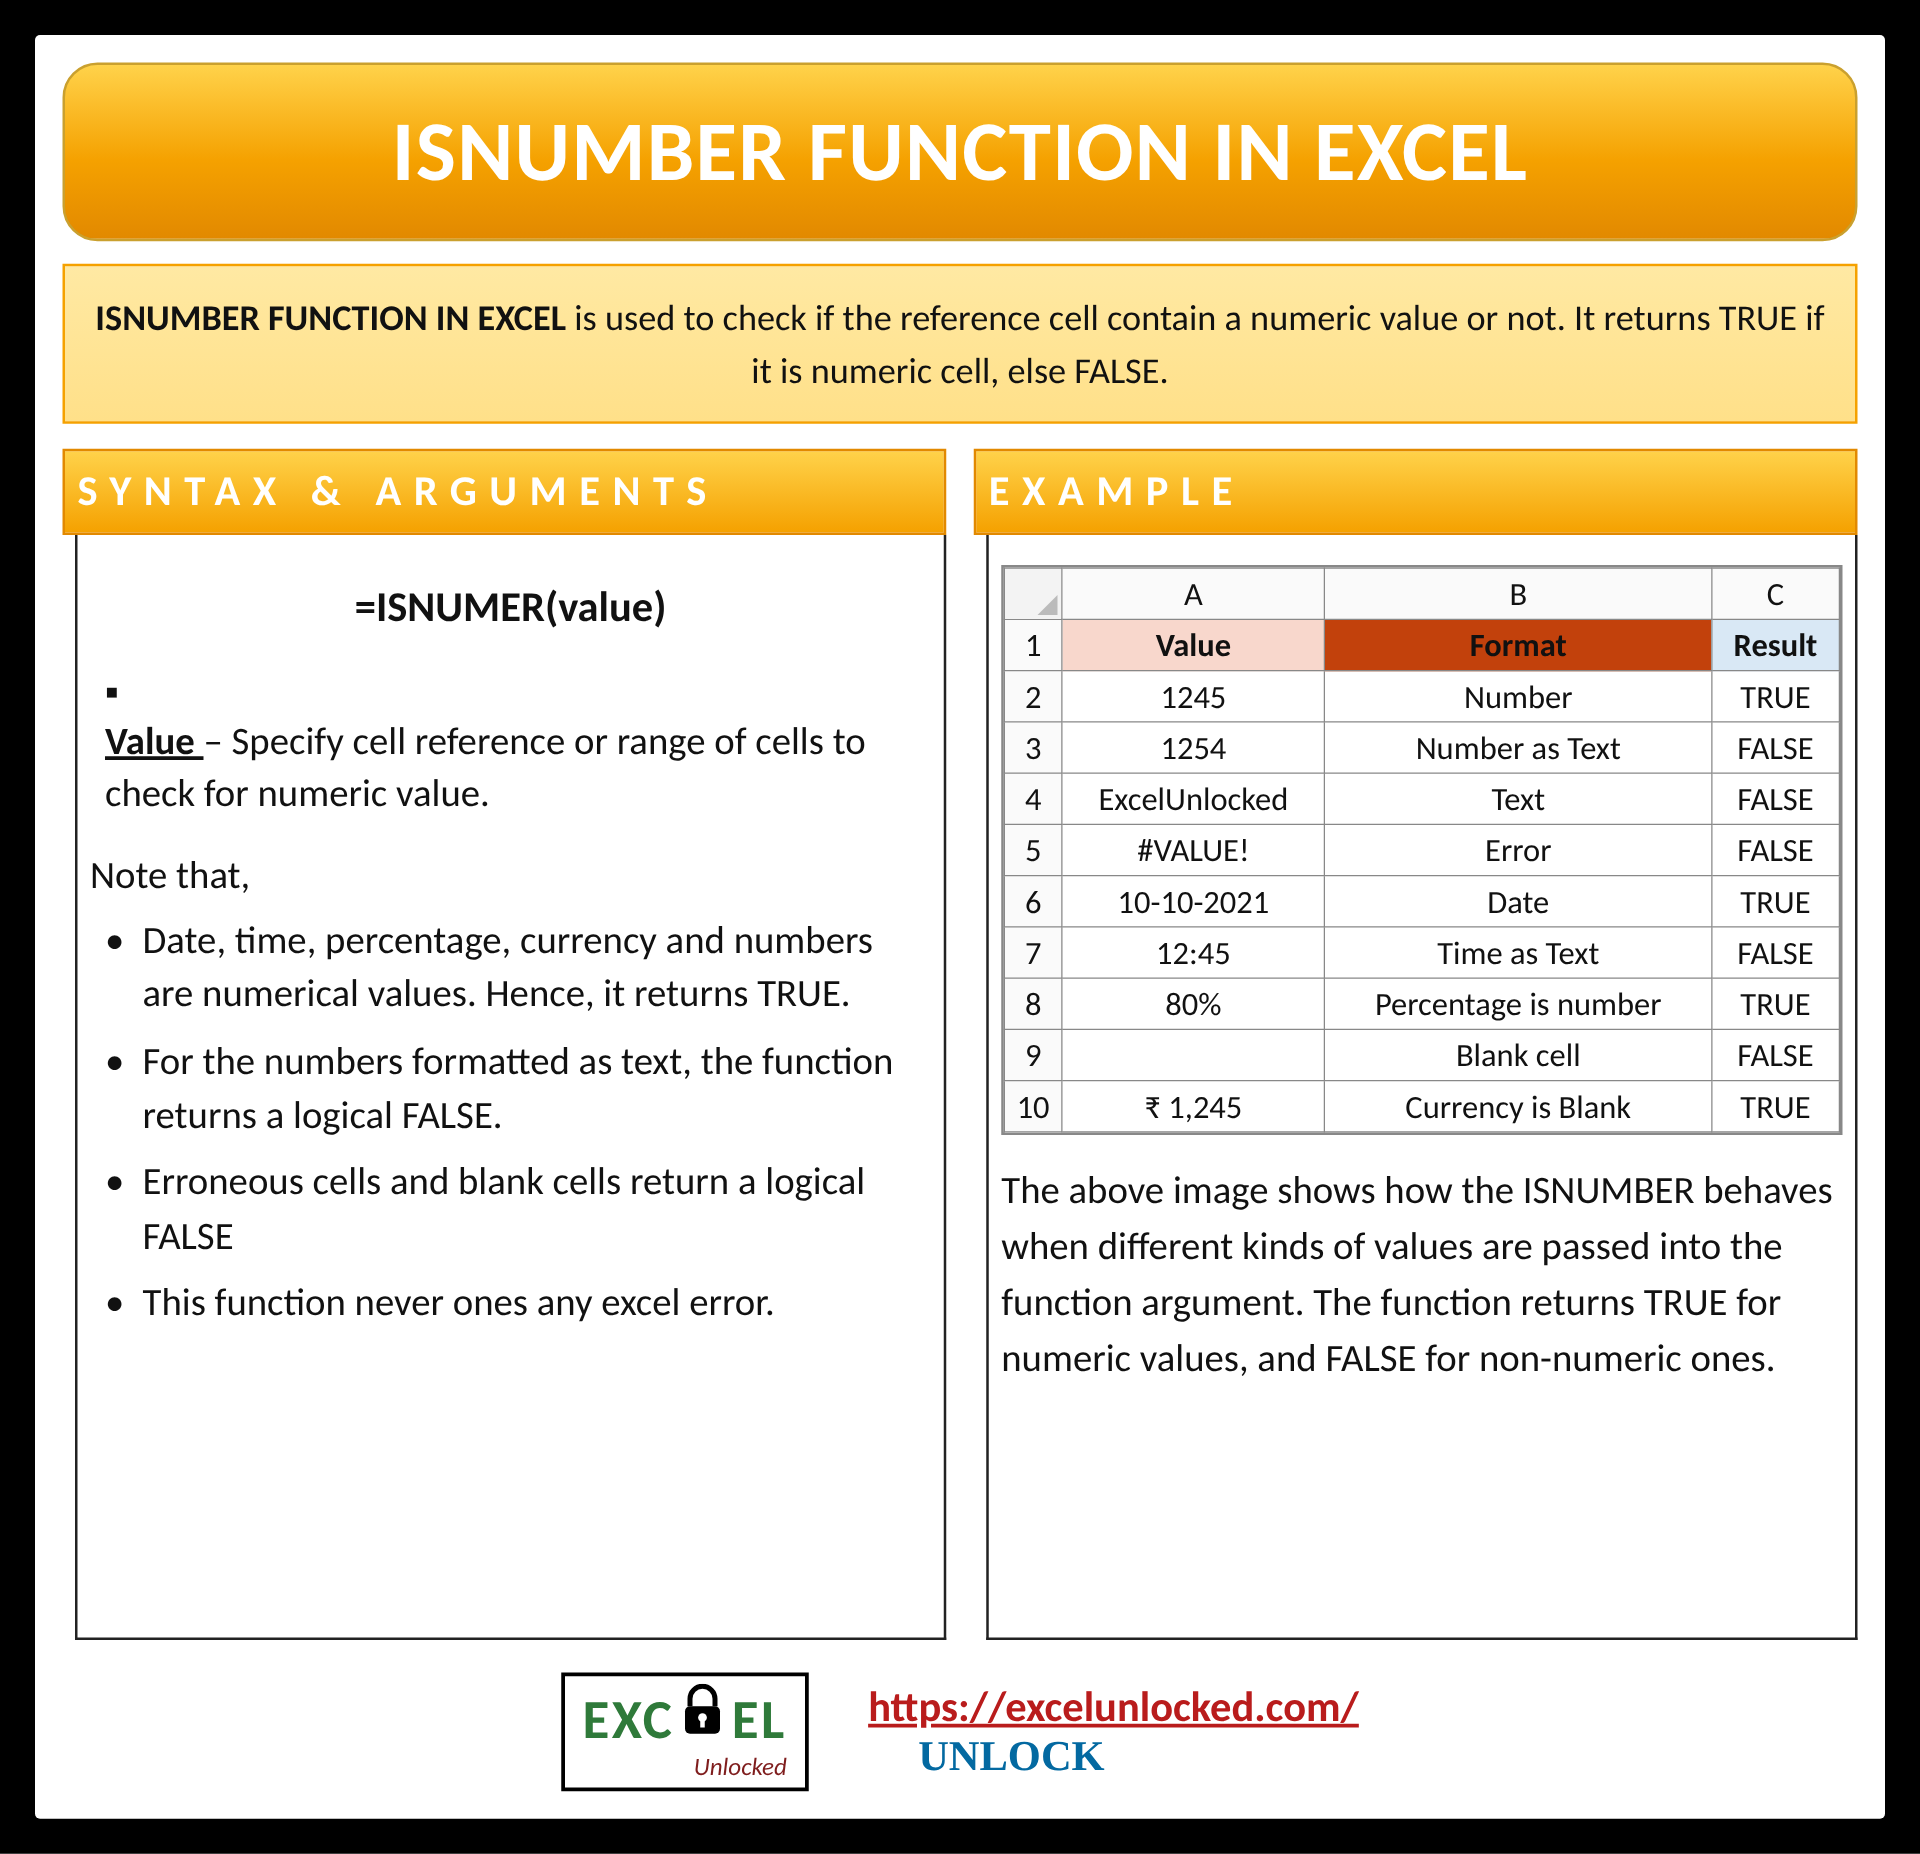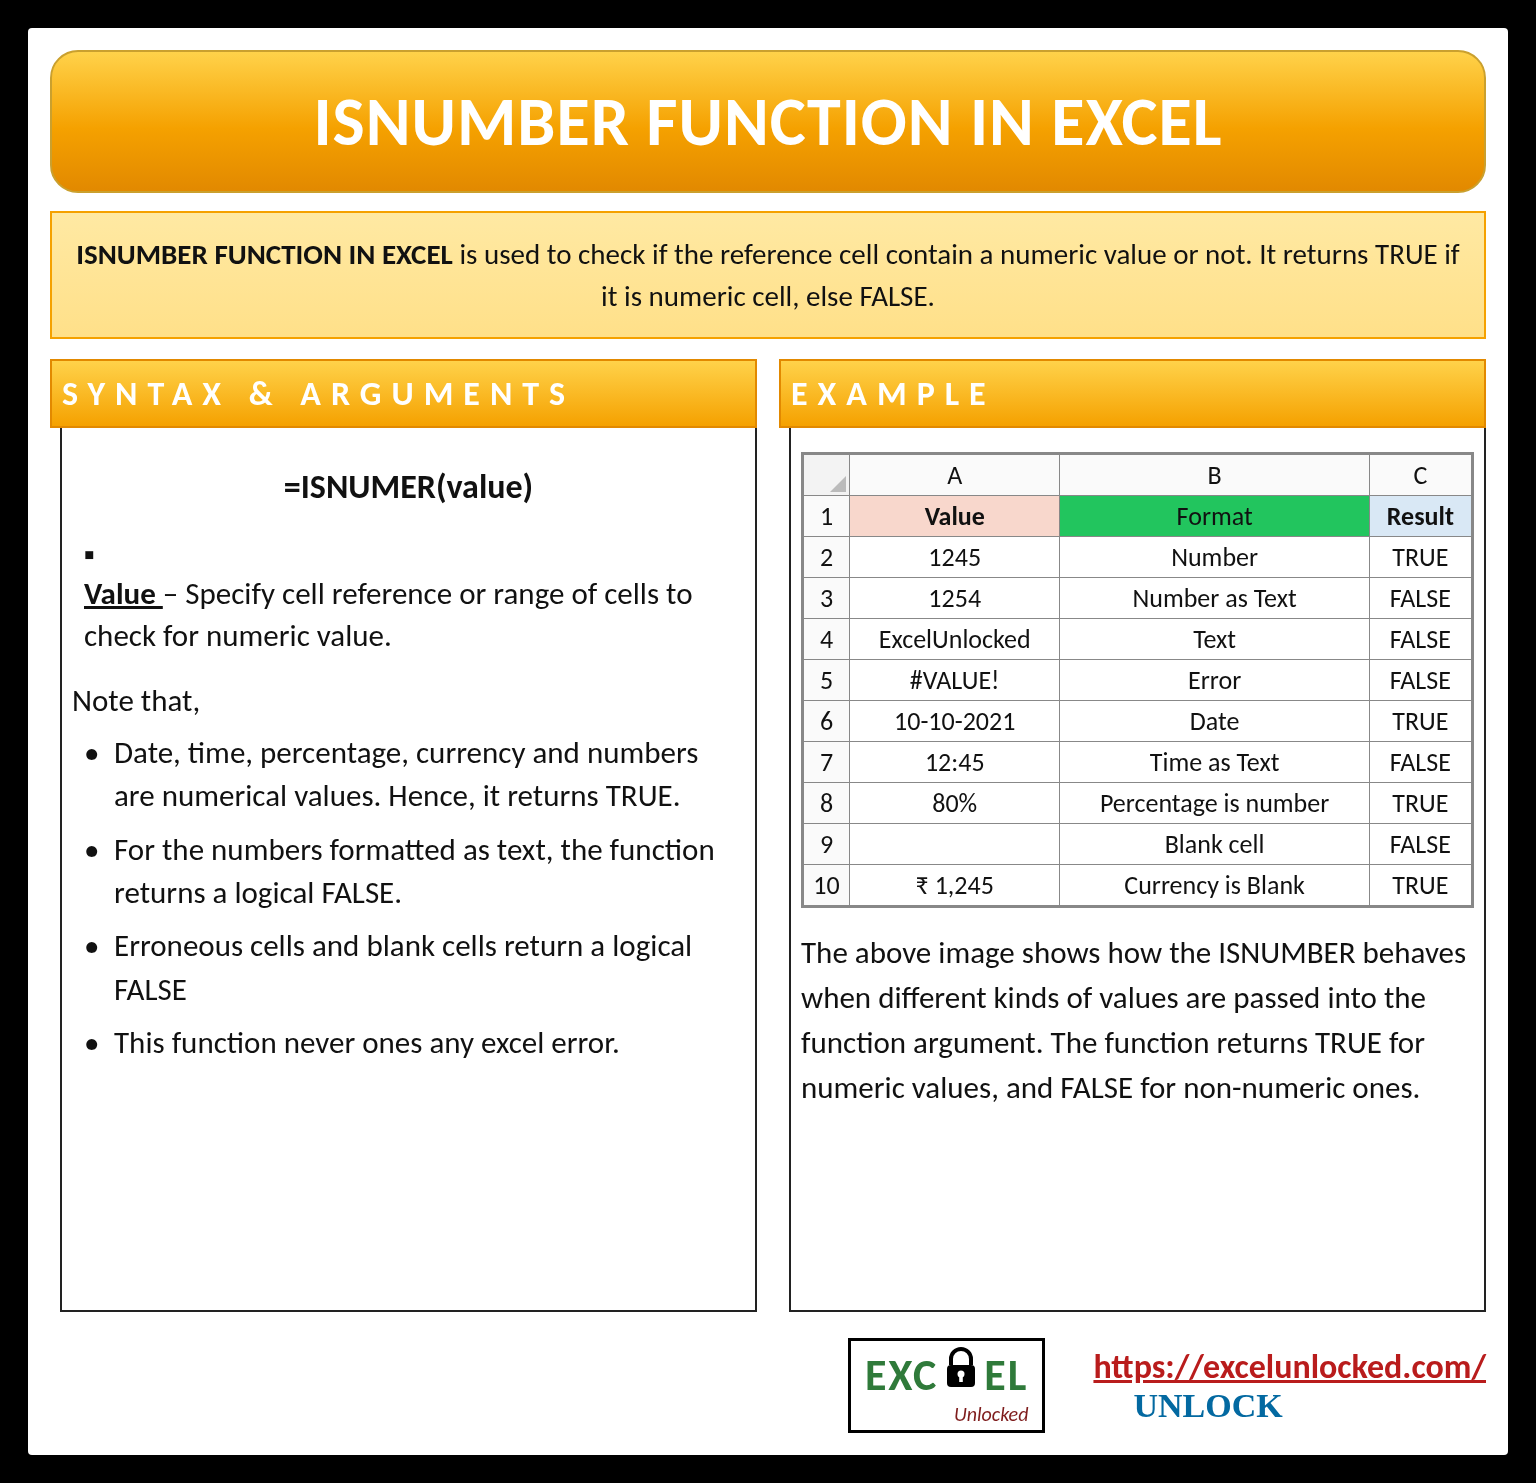--- a/index.html
+++ b/index.html
@@ -82,25 +82,25 @@
   ul.notes li .dot { width: 30px; flex: none; }
   
   .ex-outer { border: 2px solid #888; margin-bottom: 22px; }
   .ex-table { width: 100%; border-collapse: collapse; font-size: 26px; }
   .ex-table th, .ex-table td { border: 1px solid #888; padding: 4px 6px; text-align:center; }
   .ex-table th.corner { background: #f3f3f3; width:46px; position:relative; }
   .ex-table th.corner::after { content:""; position:absolute; right:3px; bottom:3px; width:0;height:0; border-left:16px solid transparent; border-bottom:16px solid #bbb; }
   .ex-table th.colh { background:#fafafa; font-weight:400; }
   .ex-table td.rownum { background:#fafafa; width:46px; }
   .ex-table tr.hrow td.valh { background:#f8d7cc; font-weight:800; }
-  .ex-table tr.hrow td.fmth { background:#22c55e; font-weight:400; }
+  .ex-table tr.hrow td.fmth { background:#c2410c; font-weight:700; }
   .ex-table tr.hrow td.resh { background:#d9e8f5; font-weight:800; }
   .example-caption { font-size: 31px; line-height:1.45; }
   
-  .footer { margin-top: 26px; display:flex; justify-content:flex-end; align-items:center; gap:48px; }
+  .footer { margin-top: 26px; display:flex; justify-content:center; align-items:center; gap:48px; }
   .logo-box { border:3px solid #000; padding:6px 14px 4px; text-align:left; }
   .logo-top { font-size:44px; font-weight:800; color:#2f7a3a; letter-spacing:2px; display:flex; align-items:center; }
   .logo-top .pad { color:#000; font-size:40px; margin:0 4px; }
   .logo-bot { font-size:20px; font-style:italic; color:#7f1d1d; text-align:right; }
   .footer-text { font-size:34px; font-weight:800; }
   .footer-text .url { color:#b91c1c; text-decoration: underline; display:block; }
   .footer-text .unlock { color:#0369a1; display:block; text-align:left; padding-left:40px;font-family:Liberation Serif, serif; }
 </style>
 </head>
 <body>

